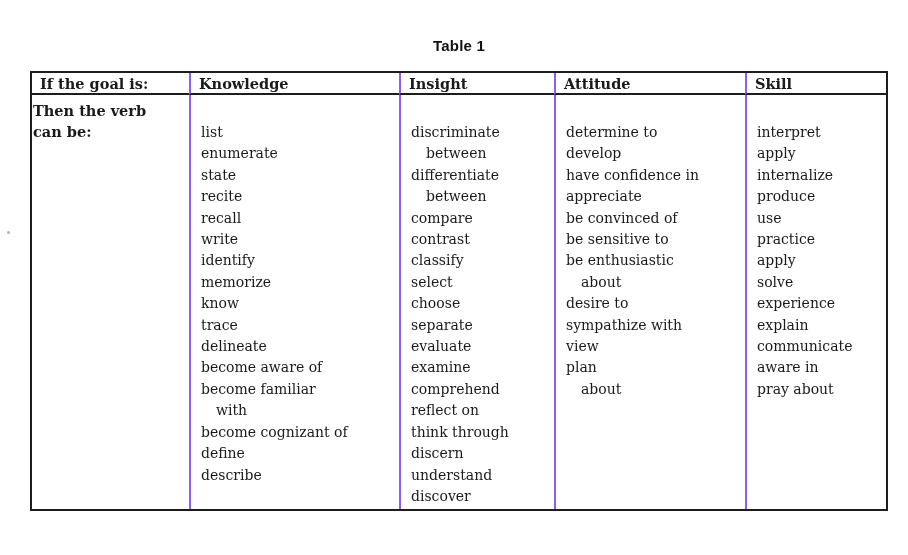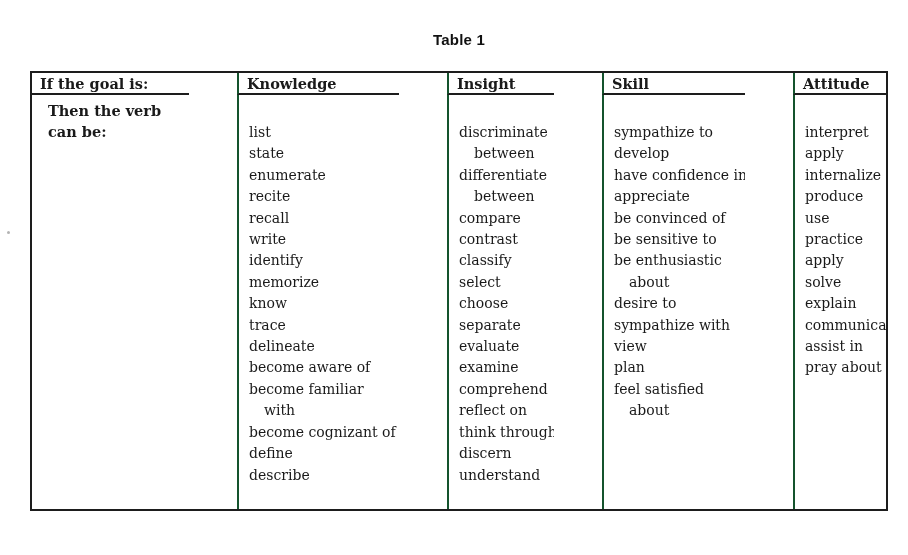--- a/index.html
+++ b/index.html
@@ -7,21 +7,21 @@
   body {
     position: relative;
     width: 908px; height: 555px;
     background: #ffffff;
     font-family: "DejaVu Serif", serif;
     color: #1a1a1a;
     overflow: hidden;
   }
   .page-title {
     position: absolute;
-    left: 30px; top: 31px; width: 858px;
+    left: 30px; top: 37px; width: 858px;
     text-align: center;
     font-family: "Liberation Sans", sans-serif;
     font-weight: bold;
     font-size: 15px;
     color: #111;
     letter-spacing: 0.2px;
   }
   .tbl {
     position: absolute;
     left: 30px; top: 71px;
@@ -38,22 +38,22 @@
     line-height: 20px;
     padding: 1px 4px 0 8px;
     border-bottom: 2px solid #1d1d1d;
     white-space: nowrap;
     overflow: hidden;
   }
   .td {
     font-size: 14px;
     overflow: hidden;
   }
-  .cell-sep { border-left: 2px solid #14532d; margin-left: 48px; }
-  .row-label-cell { padding: 5px 4px 0 16px; }
+  .cell-sep { border-left: 2px solid #8b5cf6; }
+  .row-label-cell { padding: 5px 4px 0 1px; }
   .row-label-line {
     font-weight: bold;
     font-size: 14.5px;
     line-height: 21.4px;
     white-space: nowrap;
   }
   .verb-list { padding: 27px 4px 12px 10px; }
   .line {
     line-height: 21.4px;
     white-space: nowrap;
@@ -71,31 +71,31 @@
 </head>
 <body>
 
 <div class="page-title">Table 1</div>
 
 <div class="tbl">
 
   <div class="th">If the goal is:</div>
   <div class="th cell-sep">Knowledge</div>
   <div class="th cell-sep">Insight</div>
+  <div class="th cell-sep">Attitude</div>
   <div class="th cell-sep">Skill</div>
-  <div class="th cell-sep">Attitude</div>
 
   <div class="td row-label-cell">
     <div class="row-label-line">Then the verb</div>
     <div class="row-label-line">can be:</div>
   </div>
   <div class="td cell-sep verb-list">
       <div class="line">list</div>
+      <div class="line">enumerate</div>
       <div class="line">state</div>
-      <div class="line">enumerate</div>
       <div class="line">recite</div>
       <div class="line">recall</div>
       <div class="line">write</div>
       <div class="line">identify</div>
       <div class="line">memorize</div>
       <div class="line">know</div>
       <div class="line">trace</div>
       <div class="line">delineate</div>
       <div class="line">become aware of</div>
       <div class="line">become familiar</div>
@@ -115,46 +115,47 @@
       <div class="line">select</div>
       <div class="line">choose</div>
       <div class="line">separate</div>
       <div class="line">evaluate</div>
       <div class="line">examine</div>
       <div class="line">comprehend</div>
       <div class="line">reflect on</div>
       <div class="line">think through</div>
       <div class="line">discern</div>
       <div class="line">understand</div>
+      <div class="line">discover</div>
     </div>
   <div class="td cell-sep verb-list">
-      <div class="line">sympathize to</div>
+      <div class="line">determine to</div>
       <div class="line">develop</div>
       <div class="line">have confidence in</div>
       <div class="line">appreciate</div>
       <div class="line">be convinced of</div>
       <div class="line">be sensitive to</div>
       <div class="line">be enthusiastic</div>
       <div class="line indent">about</div>
       <div class="line">desire to</div>
       <div class="line">sympathize with</div>
       <div class="line">view</div>
       <div class="line">plan</div>
-      <div class="line">feel satisfied</div>
       <div class="line indent">about</div>
     </div>
   <div class="td cell-sep verb-list">
       <div class="line">interpret</div>
       <div class="line">apply</div>
       <div class="line">internalize</div>
       <div class="line">produce</div>
       <div class="line">use</div>
       <div class="line">practice</div>
       <div class="line">apply</div>
       <div class="line">solve</div>
+      <div class="line">experience</div>
       <div class="line">explain</div>
       <div class="line">communicate</div>
-      <div class="line">assist in</div>
+      <div class="line">aware in</div>
       <div class="line">pray about</div>
     </div>
 </div>
 
 <div class="artifact"></div>
 
 </body></html>

